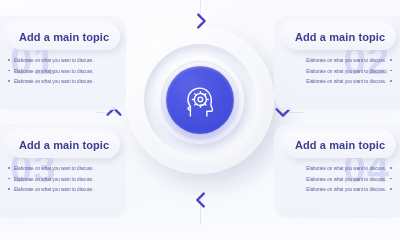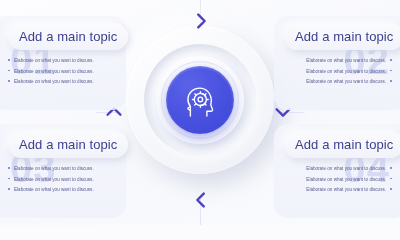--- a/index.html
+++ b/index.html
@@ -155,22 +155,22 @@
     border-radius: 20px;
     padding: 4px 11px 5px;
     box-shadow:
       2px 3px 7px rgba(160,168,200,0.30),
       -2px -2px 6px rgba(255,255,255,0.95);
     position: relative;
     z-index: 2;
   }
 
   .pill-text {
-    font-size: 13px;
-    font-weight: 400;
+    font-size: 11px;
+    font-weight: 700;
     color: #3b3f8f;
     letter-spacing: 0.1px;
     white-space: nowrap;
   }
 
   .bullets {
     list-style: none;
     margin-top: 7px;
     position: relative;
     z-index: 2;

